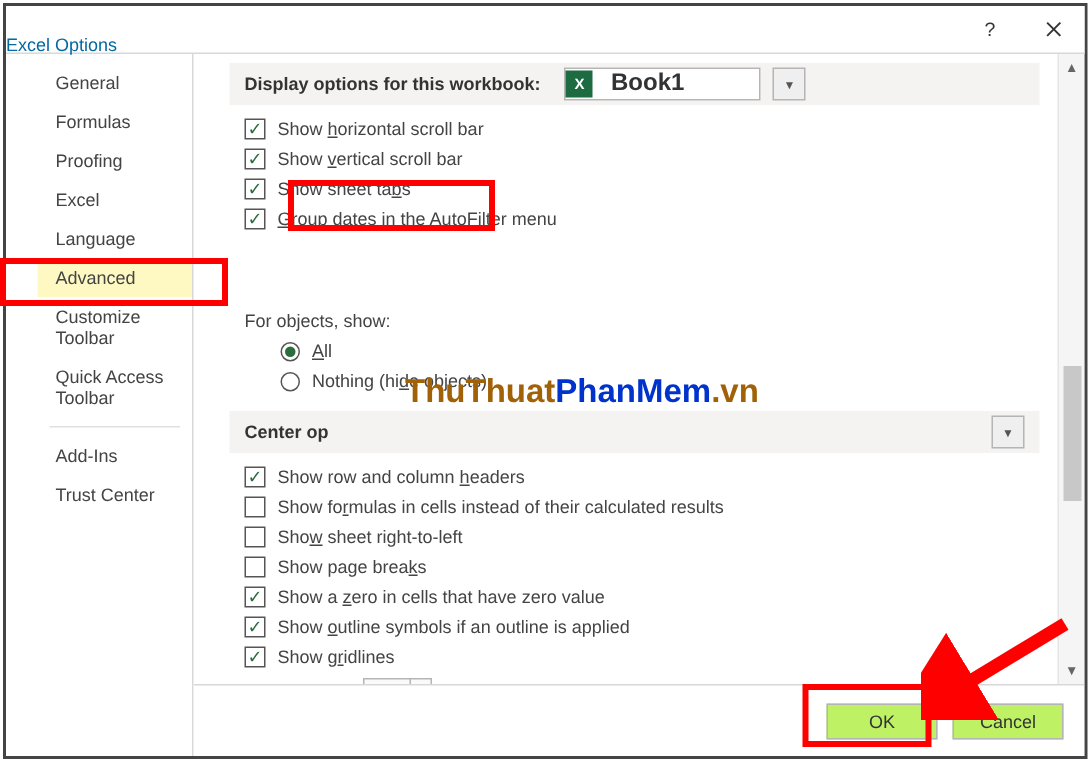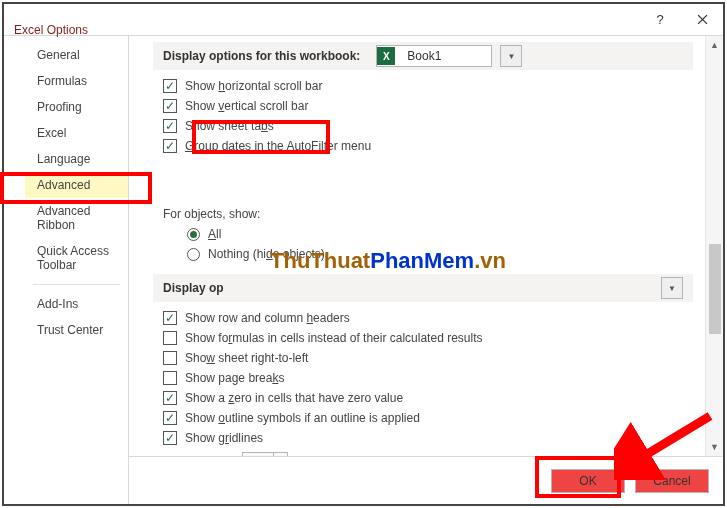--- a/index.html
+++ b/index.html
@@ -1,47 +1,47 @@
 <!DOCTYPE html>
 <html><head>
 <meta charset="utf-8">
 <style>
   * { box-sizing: border-box; font-family: "Segoe UI", Tahoma, sans-serif; }
   body { margin: 0; background: #fff; width: 727px; height: 508px; overflow: hidden; position: relative; }
   .window { border: 2px solid #444; width: 723px; height: 504px; margin: 2px; display: flex; flex-direction: column; background: #fff; }
   .titlebar { height: 32px; background: #fff; display: flex; align-items: center; border-bottom: 1px solid #d8d8d8; }
-  .titlebar .title { flex: 1; padding-left: 10px; font-size: 12px; color: #7f1d1d; margin-top: 20px; }
+  .titlebar .title { flex: 1; font-size: 12px; color: #0369a1; margin-top: 20px; }
   .titlebar .btn { width: 42px; height: 32px; display: flex; align-items: center; justify-content: center; font-size: 13px; color: #333; }
   .titlebar .btn svg { width: 11px; height: 11px; }
   .body { flex: 1; display: flex; overflow: hidden; }
   .sidebar { width: 125px; border-right: 1px solid #d8d8d8; padding-top: 6px; overflow: hidden; padding-left: 21px; }
   .sidebar .item { padding: 6px 12px; font-size: 12px; color: #444; cursor: pointer; position: relative; }
   .sidebar .sep { height: 1px; background: #e0e0e0; margin: 6px 8px; }
   .sidebar .item.selected { background: #fef9c3; }
   .content { flex: 1; position: relative; overflow: hidden; }
   .scrollarea { position: absolute; inset: 0 18px 48px 0; overflow: hidden; padding: 4px 12px 0 24px; font-size: 12px; color: #444; }
   .scrollbar { position: absolute; top: 0; right: 0; width: 18px; bottom: 48px; background: #f5f5f5; border-left: 1px solid #e6e6e6; display: flex; flex-direction: column; align-items: center; }
   .scrollbar .arrow { height: 18px; display: flex; align-items: center; justify-content: center; color: #666; font-size: 9px; }
   .scrollbar .thumb { width: 12px; height: 90px; background: #c8c8c8; margin-top: 190px; }
   .section-head { background: #f4f3f2; height: 28px; display: flex; align-items: center; padding: 0 10px; margin: 2px 0 6px 0; font-weight: 600; font-size: 12px; color: #333; }
   .section-head .dd { margin-left: 8px; display: flex; align-items: center; }
   .dd .xl-icon { width: 18px; height: 18px; background: #1d6b40; color: #fff; font-size: 10px; font-weight: bold; display: flex; align-items: center; justify-content: center; margin-right: 4px; }
   .dd .dd-box { height: 22px; border: 1px solid #b5b5b5; display: flex; align-items: center; background: #fff; }
-  .dd .dd-text { padding: 0 8px; font-size: 12px; font-weight: 400; }
+  .dd .dd-text { padding: 0 8px; font-size: 16px; font-weight: 700; }
   .dd .dd-btn { width: 22px; height: 22px; border-left: 1px solid #b5b5b5; background: #efefef; display: flex; align-items: center; justify-content: center; font-size: 8px; color: #555; }
   .dd .dd-btn.stand { border: 1px solid #b5b5b5; margin-left: 8px; }
   .row { display: flex; align-items: center; padding: 2px 0 2px 10px; height: 20px; }
   .chk { width: 14px; height: 14px; border: 1px solid #555; margin-right: 8px; display: flex; align-items: center; justify-content: center; font-size: 12px; color: #2b6d3c; line-height: 1; }
   .chk.checked::before { content: "✓"; }
   .radio { width: 13px; height: 13px; border: 1px solid #555; border-radius: 50%; margin-right: 8px; display: flex; align-items: center; justify-content: center; }
   .radio.checked::after { content: ""; width: 7px; height: 7px; background: #2b6d3c; border-radius: 50%; }
   .u { text-decoration: underline; }
   .indent { padding-left: 34px; }
   .footer { position: absolute; bottom: 0; right: 0; left: 0; height: 48px; border-top: 1px solid #d8d8d8; display: flex; align-items: center; justify-content: flex-end; padding-right: 14px; gap: 10px; background: #fff; }
-  .footer button { width: 74px; height: 24px; border: 1px solid #b5b5b5; background: #ef4444; font-size: 12px; color: #333; cursor: pointer; }
+  .footer button { width: 74px; height: 24px; border: 1px solid #b5b5b5; background: #bef264; font-size: 12px; color: #333; cursor: pointer; }
   .gridline { display: flex; align-items: center; padding: 4px 0 0 10px; }
   .color-btn { width: 32px; height: 22px; border: 1px solid #b5b5b5; margin-left: 8px; display: flex; align-items: center; justify-content: center; background: #fafafa; }
   .color-swatch { width: 12px; height: 12px; border-left: 4px solid #d44; border-top: 4px solid #3a6; border-right: 4px solid #fb0; border-bottom: 4px solid #36c; border-radius: 2px; transform: scale(0.7); }
   .color-dd { width: 14px; height: 22px; border: 1px solid #b5b5b5; border-left: none; background: #fafafa; display: flex; align-items: center; justify-content: center; font-size: 7px; color: #555; }
   
   .hl-red { position: absolute; border: 4px solid #ff0000; pointer-events: none; z-index: 50; }
   .wm { position: absolute; z-index: 60; font-weight: 700; font-size: 22px; pointer-events: none; white-space: nowrap; }
   .wm .r { color: #a16207; } .wm .b { color: #0033cc; margin-top: 25px; }
   .arrow-ann { position: absolute; z-index: 55; pointer-events: none; }
 </style>
@@ -60,21 +60,21 @@
     </div>
   </div>
   <div class="body">
     <div class="sidebar">
       <div class="item">General</div>
       <div class="item">Formulas</div>
       <div class="item">Proofing</div>
       <div class="item">Excel</div>
       <div class="item">Language</div>
       <div class="item selected">Advanced</div>
-      <div class="item">Advanced Ribbon</div>
+      <div class="item">Customize Toolbar</div>
       <div class="item">Quick Access Toolbar</div>
       <div class="sep"></div>
       <div class="item">Add-Ins</div>
       <div class="item">Trust Center</div>
     </div>
 
     <div class="content">
       <div class="scrollarea">
 
         <div class="section-head">
@@ -110,21 +110,21 @@
         <div class="row indent">
             <div class="radio checked"></div>
             <span><span class="u">A</span>ll</span>
           </div>
         <div class="row indent">
             <div class="radio"></div>
             <span>Nothing (hi<span class="u">d</span>e objects)</span>
           </div>
 
         <div class="section-head" style="margin-top:10px;">
-          <span>Display op</span>
+          <span>Center op</span>
           <div class="dd" style="margin-left:auto;">
             <div class="dd-btn stand">▼</div>
           </div>
         </div>
 
         <div class="row">
             <div class="chk checked"></div>
             <span>Show row and column <span class="u">h</span>eaders</span>
           </div>
         <div class="row">

